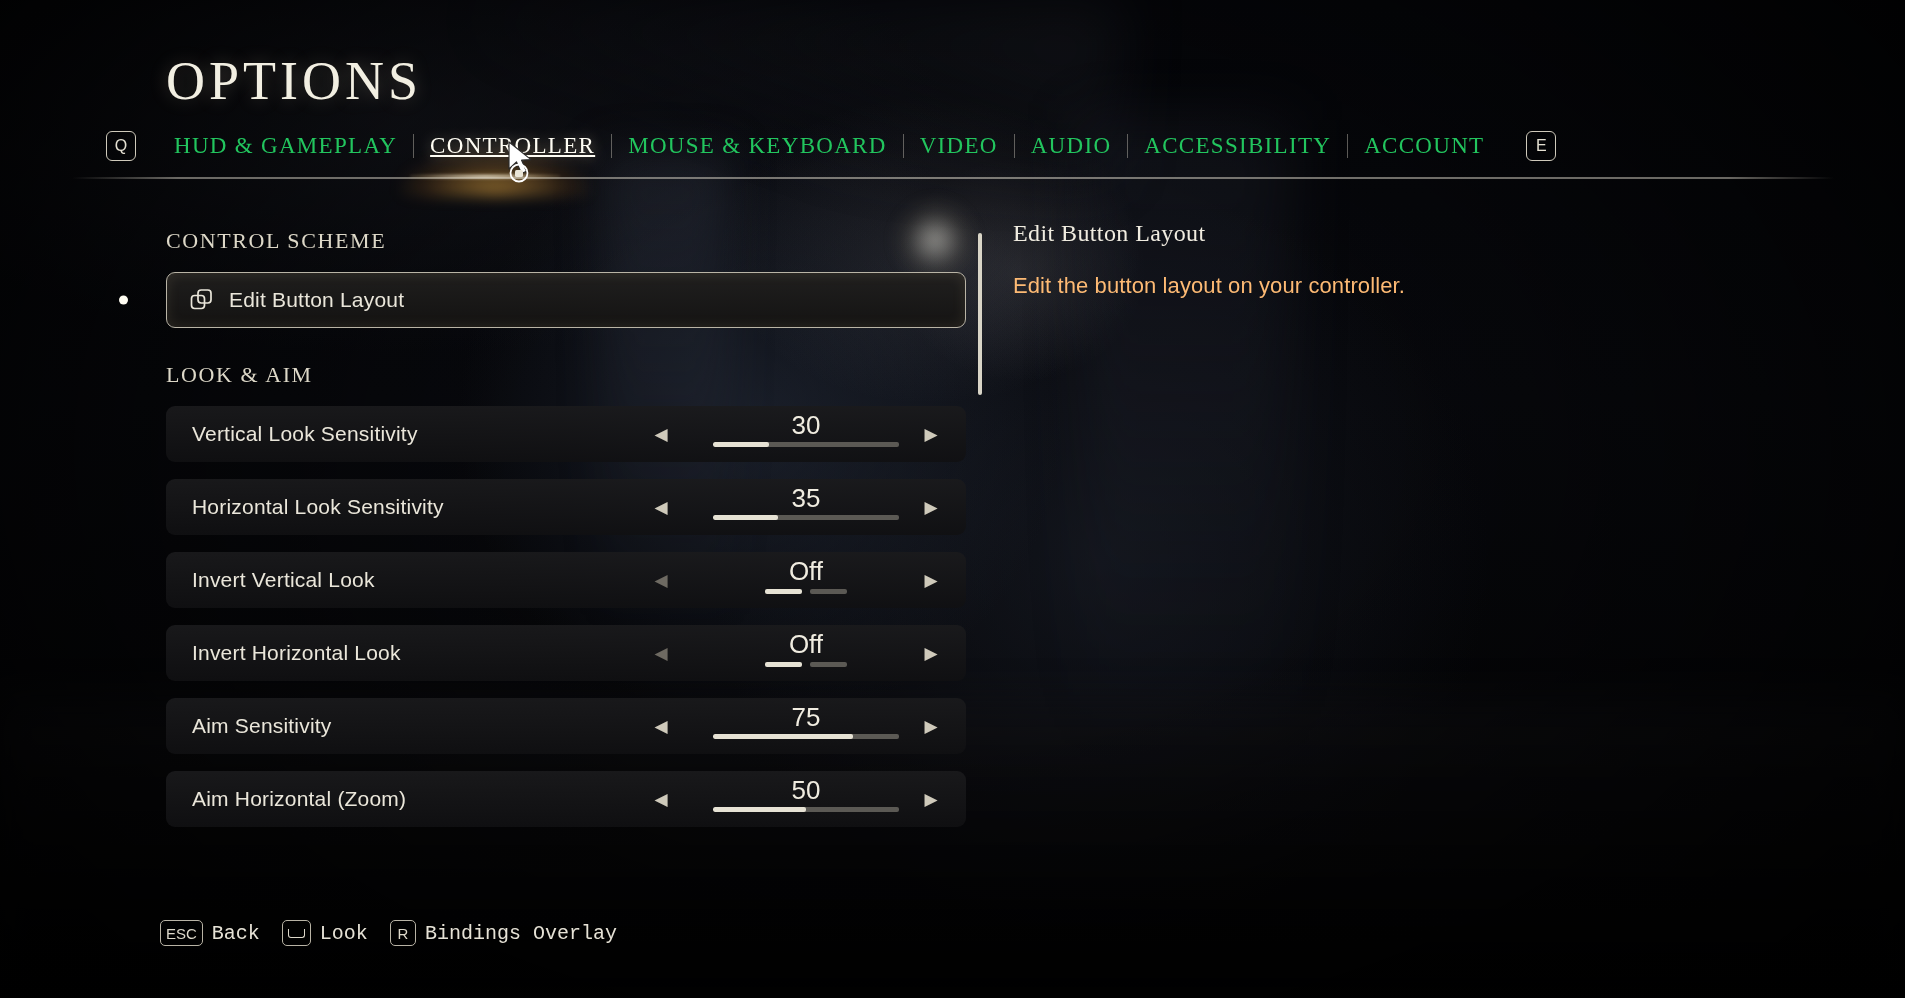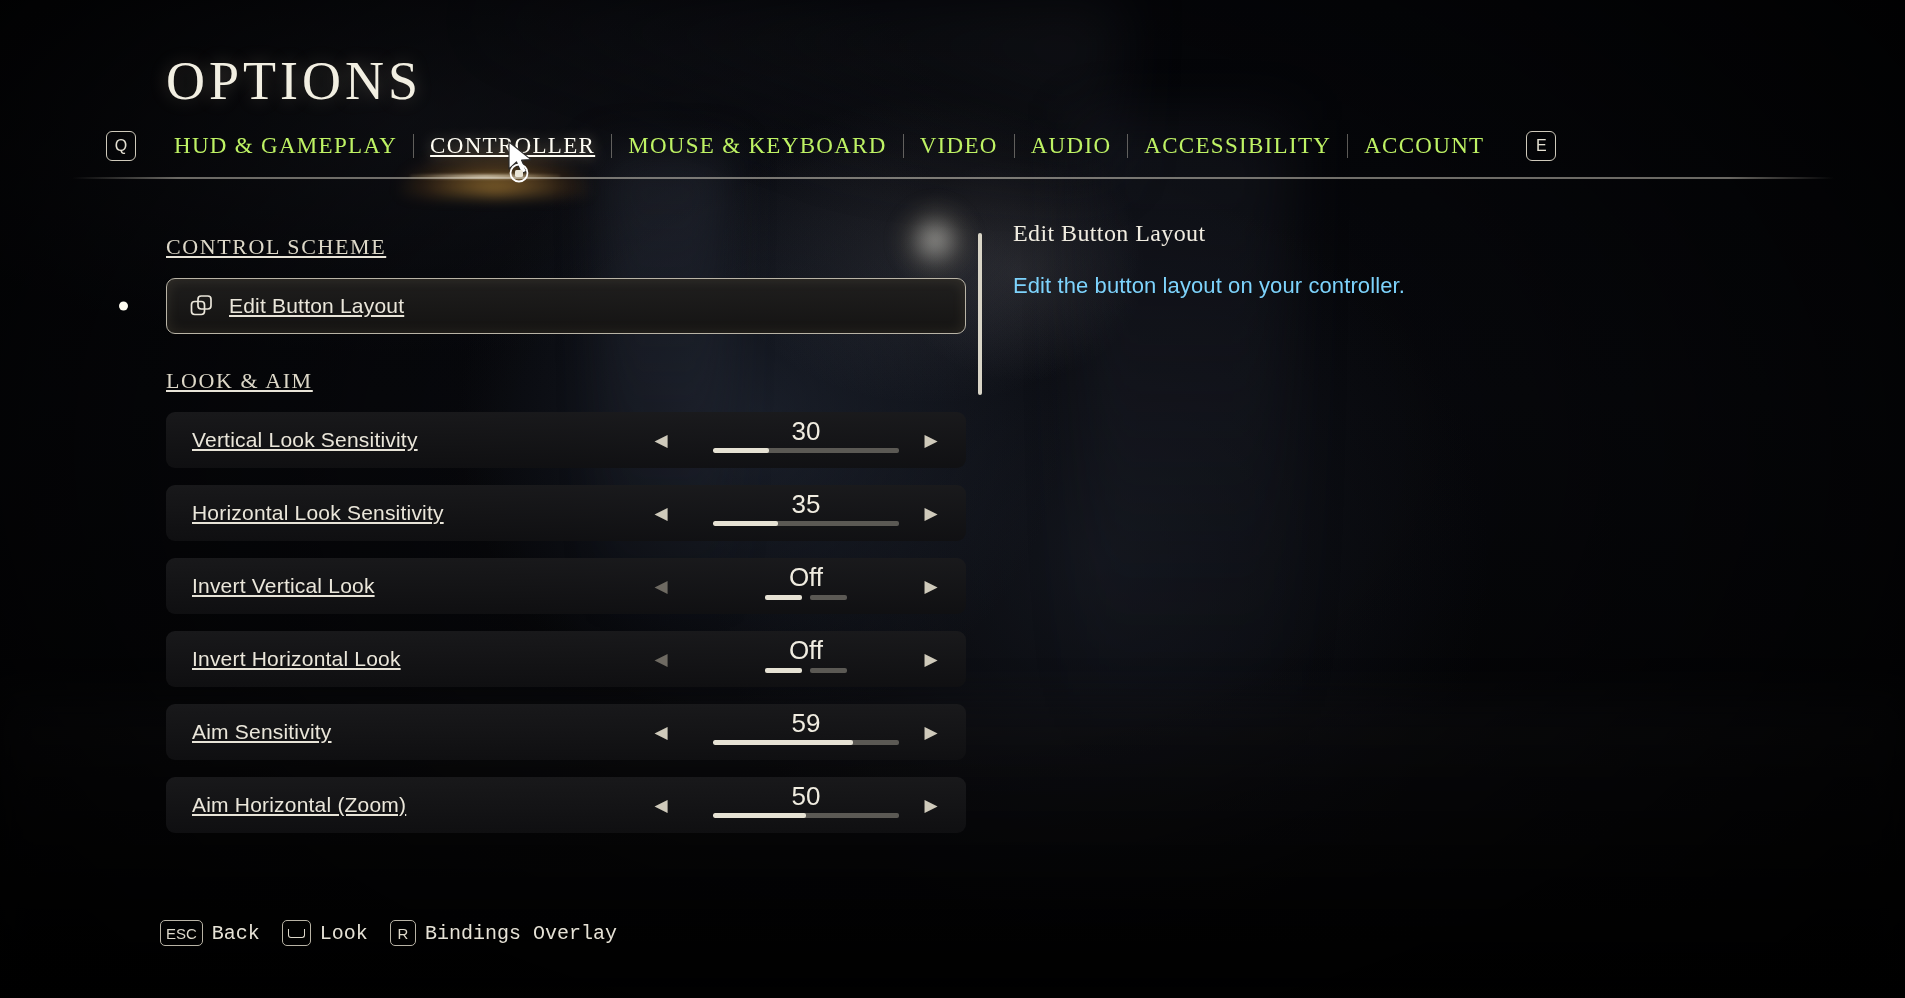--- a/index.html
+++ b/index.html
@@ -78,21 +78,21 @@
     font-family: "Liberation Sans", sans-serif;
     font-size: 16px;
     color: #e4e0d2;
     flex: none;
   }
 
   .tab {
     font-family: "Liberation Serif", "DejaVu Serif", serif;
     font-size: 23px;
     letter-spacing: 1.3px;
-    color: #bef264;
+    color: #22c55e;
     padding: 0 16px;
     white-space: nowrap;
     position: relative;
     cursor: pointer;
   }
   .tab.active { color: #fffdf4; text-shadow: 0 0 14px rgba(255,235,190,0.45); text-decoration: underline; }
   .tab-sep { width: 1px; height: 24px; background: rgba(200,196,185,0.45); flex: none; }
   #tabbar .key-badge:first-child { margin-right: 22px; }
   #tabbar .key-badge:last-child { margin-left: 26px; }
 
@@ -124,21 +124,21 @@
     width: 150px; height: 5px;
     background: radial-gradient(ellipse at 50% 50%, rgba(255,252,240,0.95), rgba(255,225,170,0.25) 60%, rgba(0,0,0,0) 85%);
     filter: blur(1.5px);
     z-index: 6;
   }
 
   
   #cursor { position: absolute; left: 506px; top: 140px; z-index: 40; pointer-events: none; }
 
   
-  #left-col { position: absolute; left: 166px; top: 234px; width: 800px; z-index: 7; text-decoration: underline; }
+  #left-col { position: absolute; left: 166px; top: 228px; width: 800px; z-index: 7; }
 
   .section-head {
     font-family: "Liberation Serif", "DejaVu Serif", serif;
     font-size: 22px;
     letter-spacing: 1.6px;
     color: #ddd8c8;
     margin-bottom: 18px;
   }
 
   .row {
@@ -232,21 +232,21 @@
   #desc-title {
     font-family: "Liberation Serif", "DejaVu Serif", serif;
     font-size: 24px;
     color: #f0ece0;
     letter-spacing: 0.4px;
     margin-bottom: 26px;
   }
   #desc-body {
     font-family: "Liberation Sans", sans-serif;
     font-size: 22px;
-    color: #7dd3fc;
+    color: #fdba74;
     letter-spacing: 0.1px;
   }
 
   #scrollbar {
     position: absolute;
     left: 978px; top: 233px;
     width: 4px; height: 162px;
     border-radius: 2px;
     background: #d9d5c7;
     z-index: 8;
@@ -379,21 +379,21 @@
           <div class="seg on"></div>
           <div class="seg"></div>
         </div>
       </div>
     </div>
     <div class="row">
       <div class="row-label plain">Aim Sensitivity</div>
       <div class="arrow left">◀</div>
       <div class="arrow right">▶</div>
       <div class="value-stack">
-        <div class="value-text">59</div>
+        <div class="value-text">75</div>
         <div class="track">
           <div class="fill" style="width: 75%;"></div>
         </div>
       </div>
     </div>
     <div class="row">
       <div class="row-label plain">Aim Horizontal (Zoom)</div>
       <div class="arrow left">◀</div>
       <div class="arrow right">▶</div>
       <div class="value-stack">

